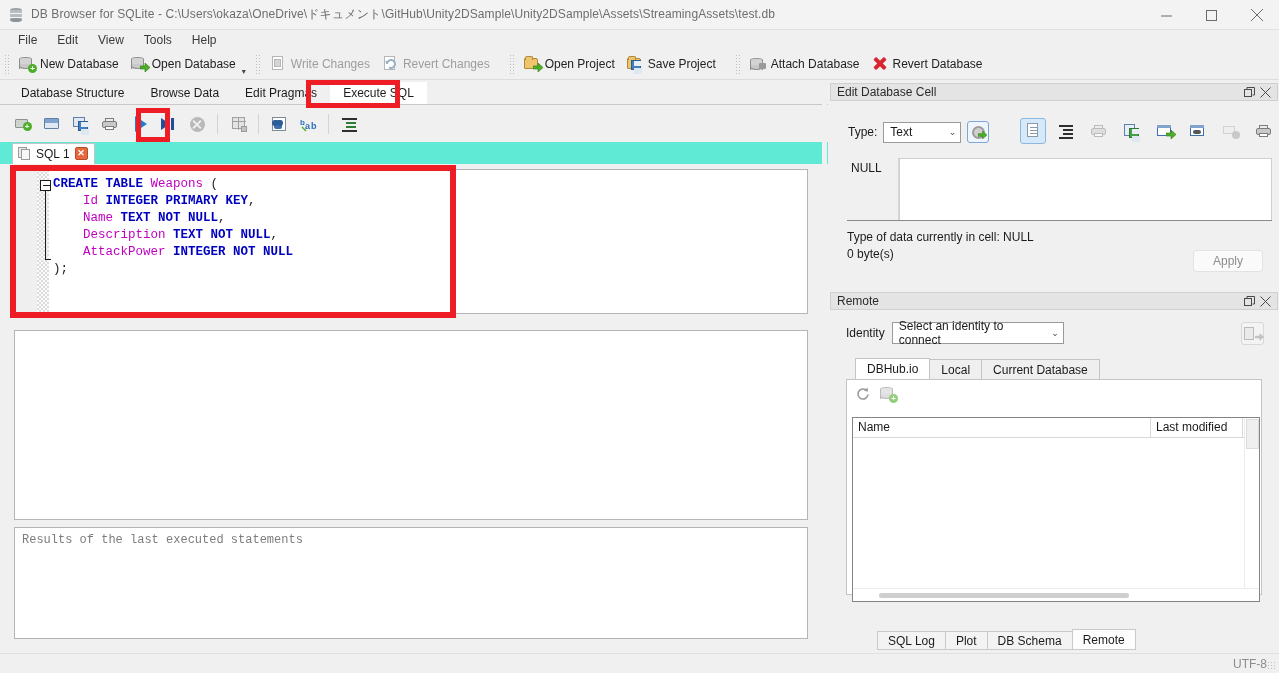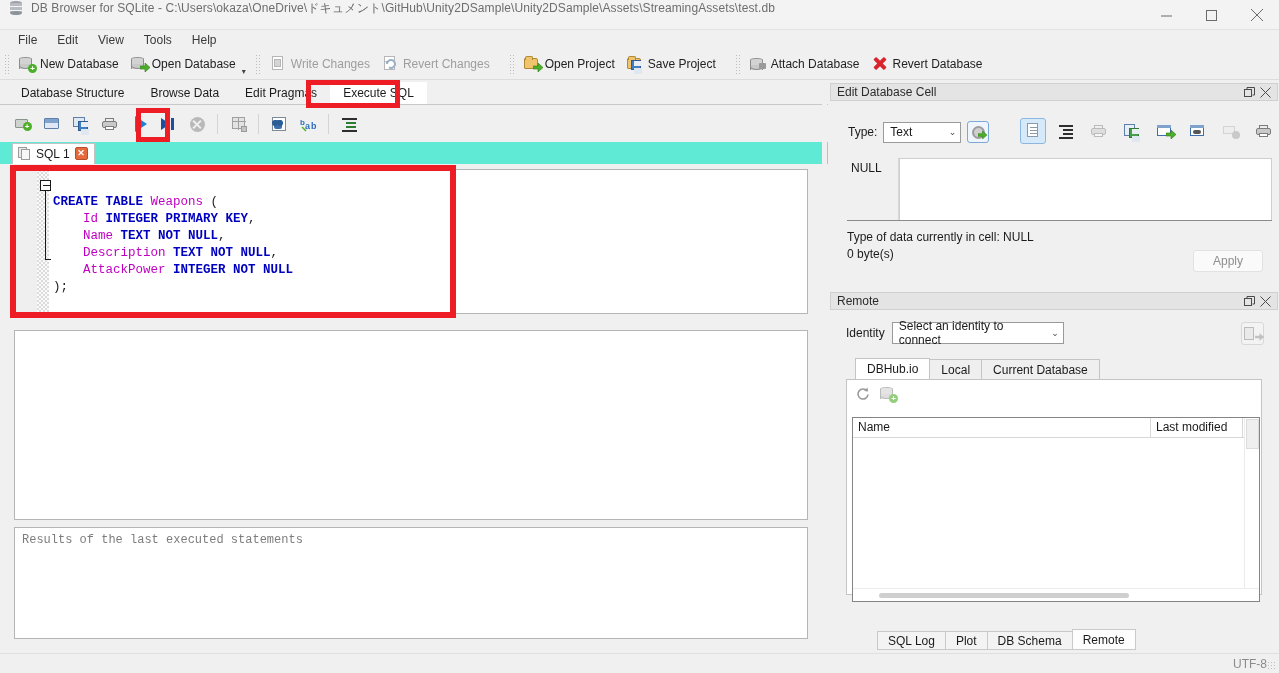--- a/index.html
+++ b/index.html
@@ -10,21 +10,21 @@
     background: #f0f0f0;
     font-family: "Liberation Sans", sans-serif;
     font-size: 12px;
     color: #1a1a1a;
   }
   .app { position: relative; width: 1279px; height: 673px; background: #f0f0f0; }
 
   
   .titlebar {
     position: absolute; left:0; top:0; width:1279px; height:30px;
-    background:#f3f3f3; display:flex; align-items:flex-start;
+    background:#f3f3f3; display:flex; align-items:center;
     border-bottom:1px solid #e2e2e2;
   }
   .title-icon { width:16px; height:16px; margin-left:8px; margin-right:7px; position:relative; flex:none; }
   .title-icon .db-top { position:absolute; left:2px; top:1px; width:12px; height:4px; border-radius:50%/50%;
         background:#9aa0a6; }
   .title-icon .db-body { position:absolute; left:2px; top:3px; width:12px; height:10px; background:#b6bcc2; }
   .title-icon .db-bot { position:absolute; left:2px; top:11px; width:12px; height:4px; border-radius:50%/50%;
         background:#8d939a; }
   .title-icon .db-l1 { position:absolute; left:2px; top:6px; width:12px; height:1px; background:#f3f3f3; }
   .title-icon .db-l2 { position:absolute; left:2px; top:10px; width:12px; height:1px; background:#f3f3f3; }
@@ -148,21 +148,21 @@
      line-height:11px; text-align:center; font-weight:bold; border-radius:2px; }
   .editor { position:absolute; left:14px; top:169px; width:794px; height:145px; background:#fff;
      border:1px solid #b5b5b5; overflow:hidden; }
   .gutter { position:absolute; left:0; top:0; width:22px; height:100%; background:#efefef; }
   .foldmargin { position:absolute; left:22px; top:0; width:12px; height:100%;
      background-image:
        linear-gradient(45deg, #dcdcdc 25%, transparent 25%, transparent 75%, #dcdcdc 75%),
        linear-gradient(45deg, #dcdcdc 25%, transparent 25%, transparent 75%, #dcdcdc 75%);
      background-size:4px 4px; background-position:0 0, 2px 2px; background-color:#fafafa; }
   .code { position:absolute; left:38px; top:6px; font-family:"Liberation Mono", monospace; font-size:12.5px;
-     line-height:17px; white-space:pre;margin-top:18px; }
+     line-height:17px; white-space:pre; }
   .kw { color:#0000c0; font-weight:bold; }
   .idn { color:#c000c0; }
   .pun { color:#1b1b1b; }
   .fold-box { position:absolute; left:25px; top:10px; width:11px; height:11px; border:1px solid #1b1b1b; background:#fff; z-index:3; }
   .fold-box:before { content:''; position:absolute; left:2px; top:4px; width:7px; height:1px; background:#1b1b1b; }
   .fold-line { position:absolute; left:30px; top:21px; width:1px; height:69px; background:#1b1b1b; z-index:3; }
   .fold-foot { position:absolute; left:30px; top:89px; width:6px; height:1px; background:#1b1b1b; z-index:3; }
 
   
   .results-grid { position:absolute; left:14px; top:330px; width:794px; height:190px; background:#fff;

